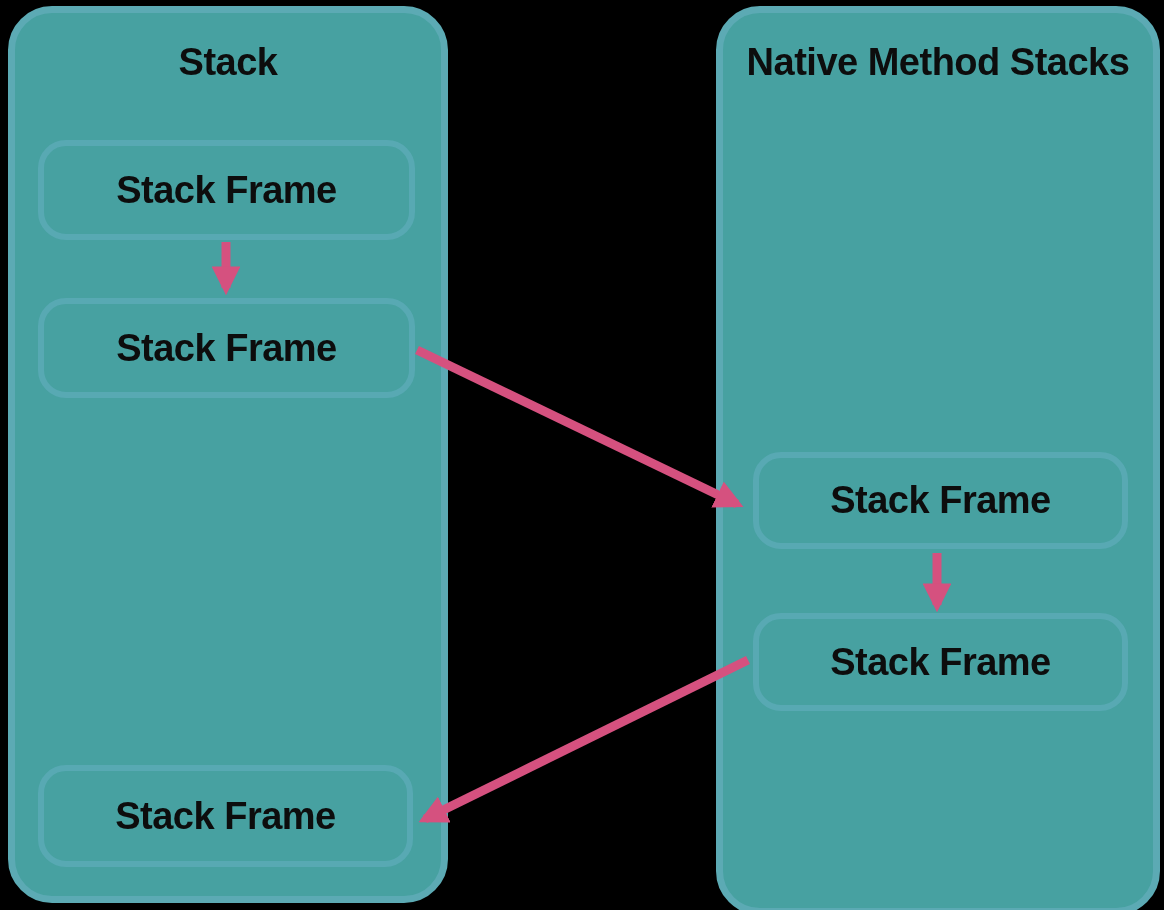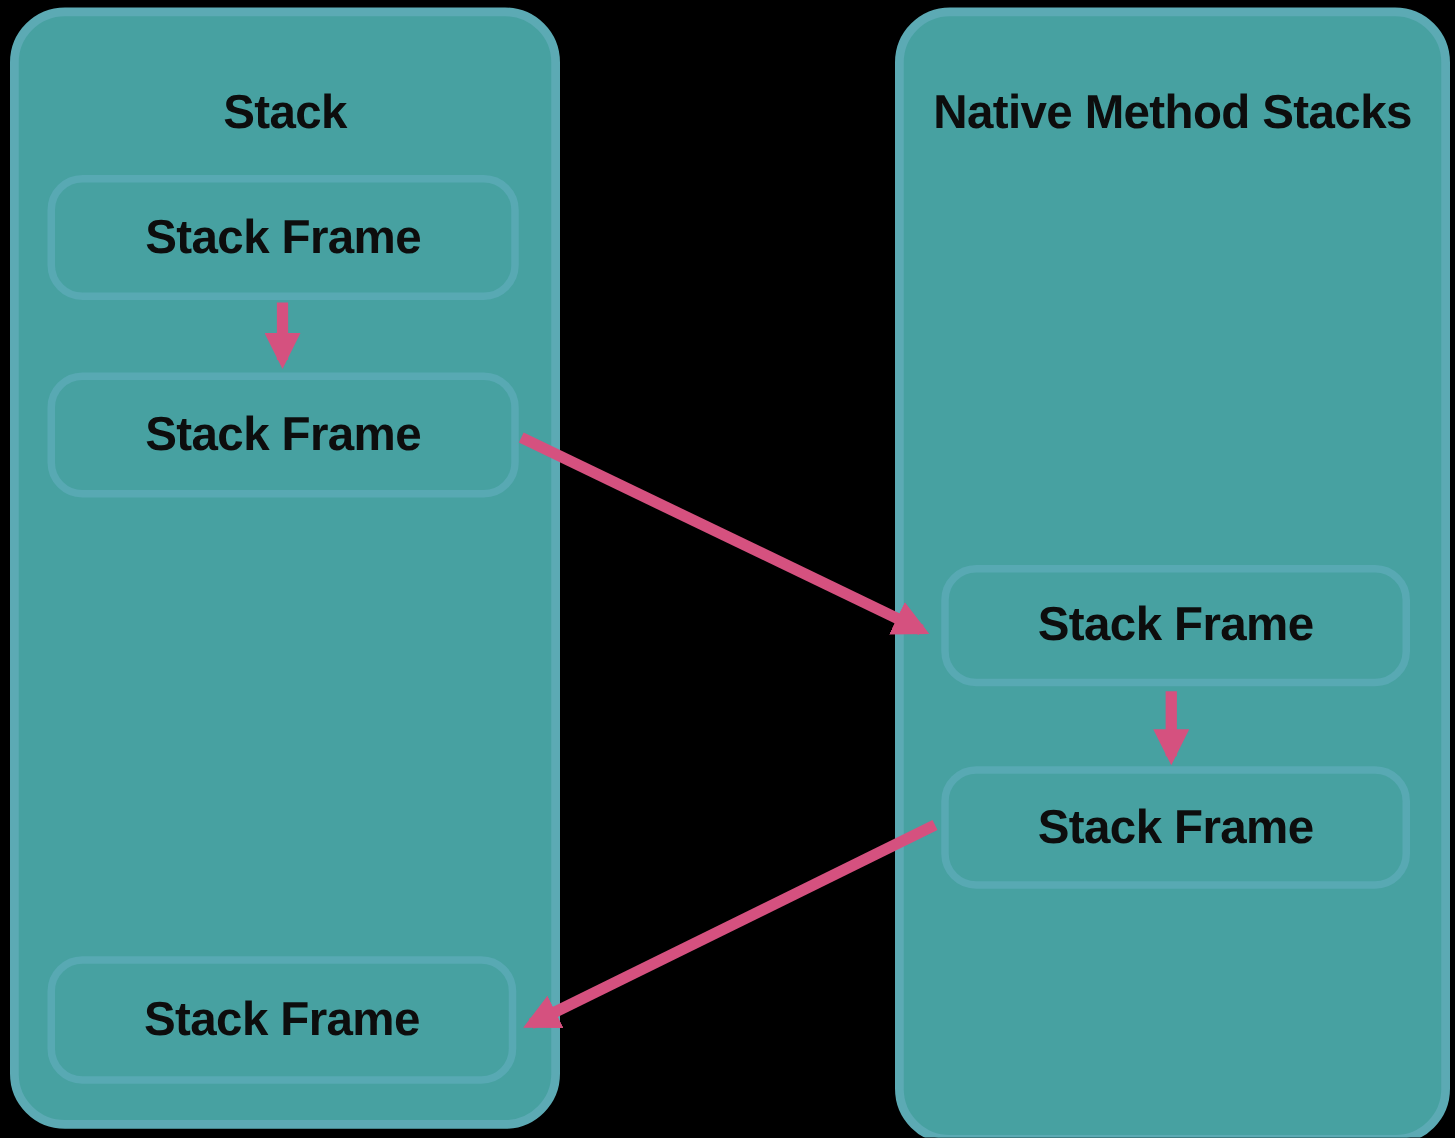--- a/index.html
+++ b/index.html
@@ -22,21 +22,21 @@
     position:absolute;
     background:var(--panel-fill);
     border:7px solid var(--panel-border);
     border-radius:44px;
   }
   #panel-stack{left:8px;top:6px;width:440px;height:897px;}
   #panel-native{left:716px;top:6px;width:444px;height:909px;}
   .panel-title{
     position:absolute;
     left:0;right:0;
-    top:56px;
+    top:28px;
     text-align:center;
     font-size:38px;
     font-weight:700;
     letter-spacing:-0.5px;
     color:var(--label-text);
   }
   .frame{
     position:absolute;
     border:6px solid var(--frame-border);
     border-radius:28px;

